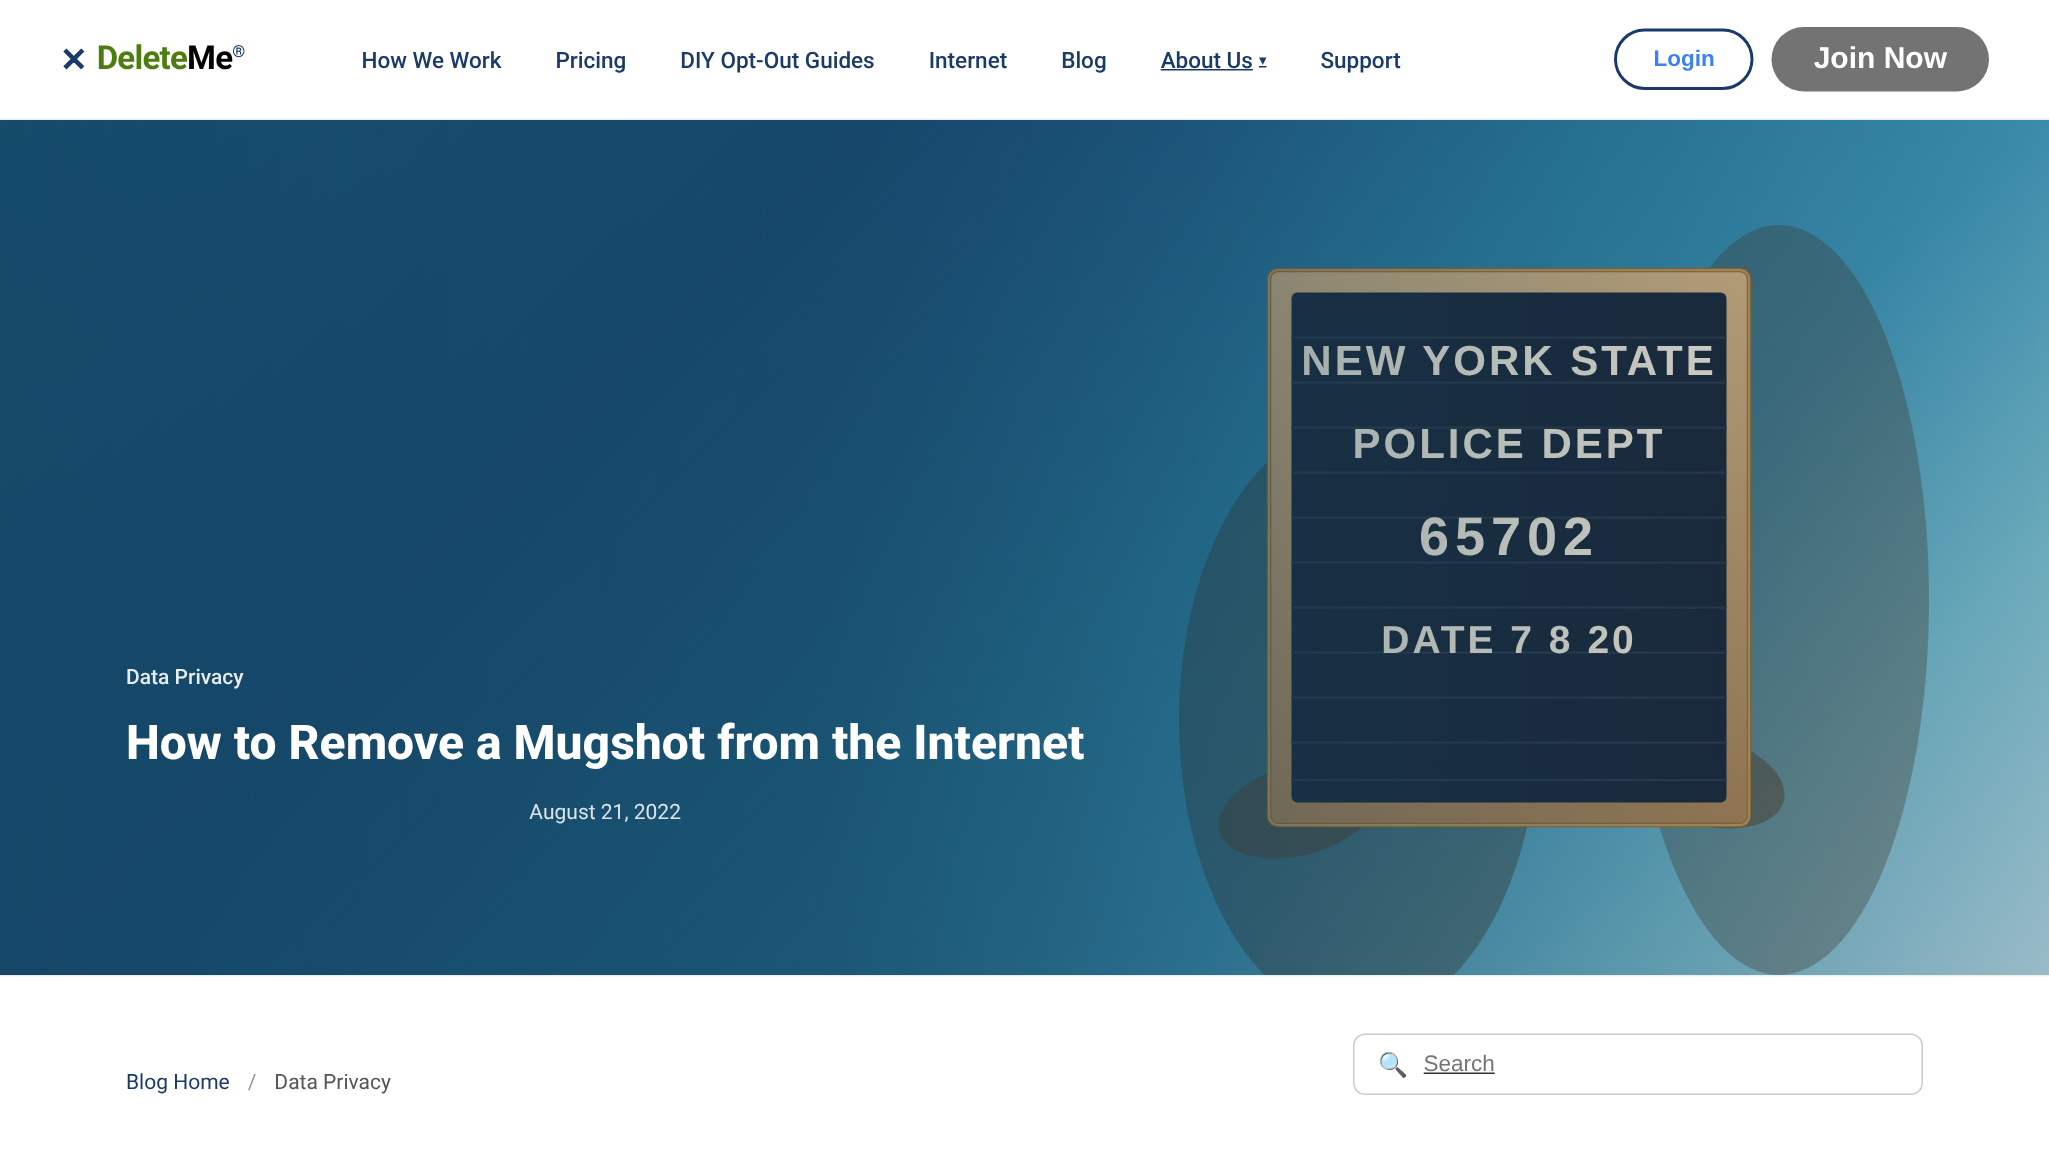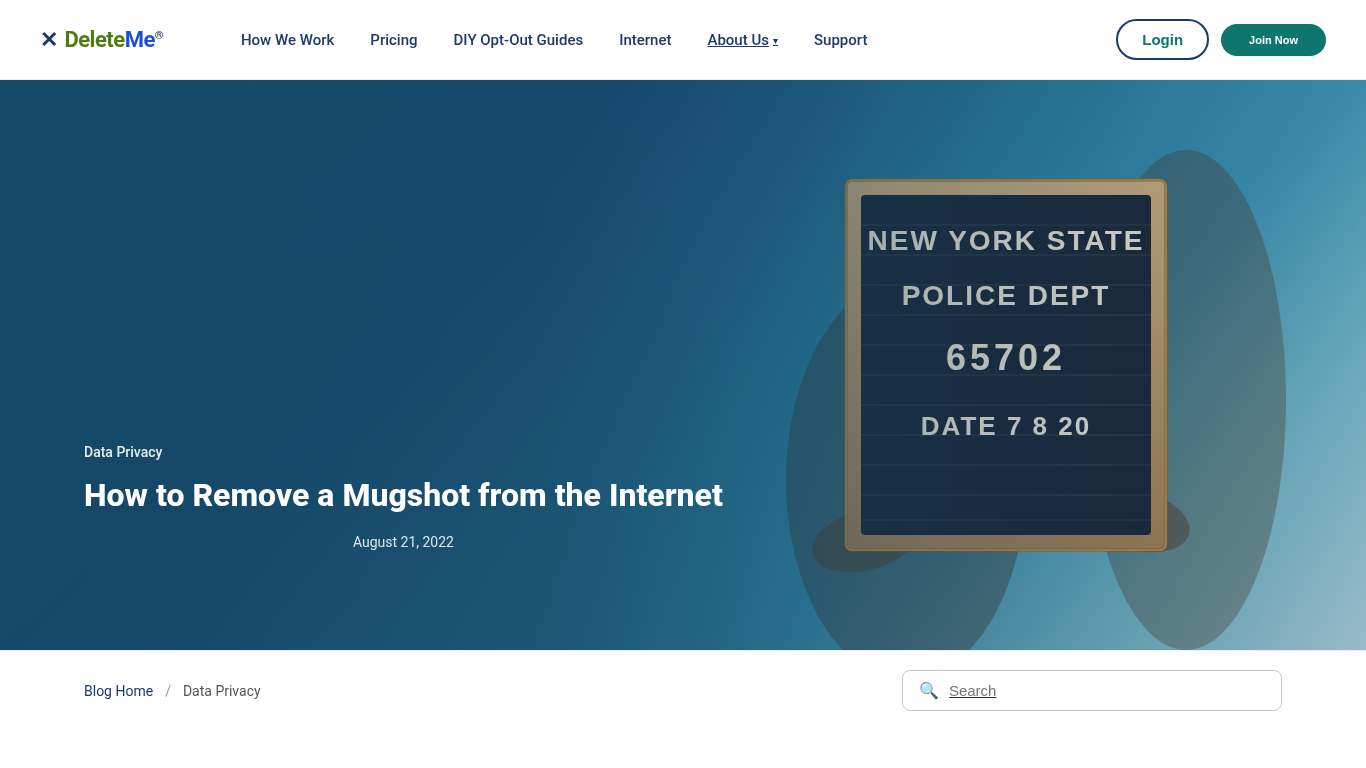--- a/index.html
+++ b/index.html
@@ -36,32 +36,32 @@
       white-space: nowrap;
       cursor: pointer;
     }
     .nav-link-dropdown { display: flex; align-items: center; gap: 4px; text-decoration: underline; }
     .chevron-down { font-size: 10px; margin-top: 1px; }
 
     .navbar-right { display: flex; align-items: center; gap: 12px; }
     .btn-login {
       font-size: 15px;
       font-weight: 600;
-      color: #0f766e;
+      color: #3b82f6;
       background: #fff;
       border: 2px solid #1a3a6b;
       border-radius: 25px;
       padding: 10px 24px;
       cursor: pointer;
     }
     .btn-join {
-      font-size: 11px;
+      font-size: 20px;
       font-weight: 600;
       color: #fff;
-      background: #0f766e;
+      background: #737373;
       border: none;
       border-radius: 25px;
       padding: 10px 28px;
       cursor: pointer;
     }
 
     
     .hero {
       position: relative;
       width: 1366px;
@@ -106,21 +106,21 @@
       opacity: 0.85;
       text-align: center;
     }
 
     
     .bottom-bar {
       height: 80px;
       background: #fff;
       border-top: 1px solid #eee;
       display: flex;
-      align-items: center;
+      align-items: flex-end;
       justify-content: space-between;
       padding: 0 84px;
     }
     .breadcrumb {
       display: flex;
       align-items: center;
       gap: 12px;
       font-size: 14px;
       color: #555;
     }
@@ -159,28 +159,29 @@
     }
   </style>
 </head>
 <body>
 
 <nav class="navbar">
   <div class="navbar-left">
     <a class="logo" href="#">
       <span class="logo-icon">✕</span>
       <span class="logo-text">
-        <span>Delete</span><span style="color:#1d4ed8">Me</span><sup style="font-size:11px">®</sup>
+        <span>Delete</span><span style="color:#000000">Me</span><sup style="font-size:11px">®</sup>
       </span>
     </a>
     <div class="nav-links">
       <a class="nav-link" href="#">How We Work</a>
       <a class="nav-link" href="#">Pricing</a>
       <a class="nav-link" href="#">DIY Opt-Out Guides</a>
       <a class="nav-link" href="#">Internet</a>
+      <a class="nav-link" href="#">Blog</a>
       <a class="nav-link nav-link-dropdown" href="#">
         <span>About Us</span>
         <span class="chevron-down">▾</span>
       </a>
       <a class="nav-link" href="#">Support</a>
     </div>
   </div>
   <div class="navbar-right">
     <button class="btn-login">Login</button>
     <button class="btn-join">Join Now</button>

